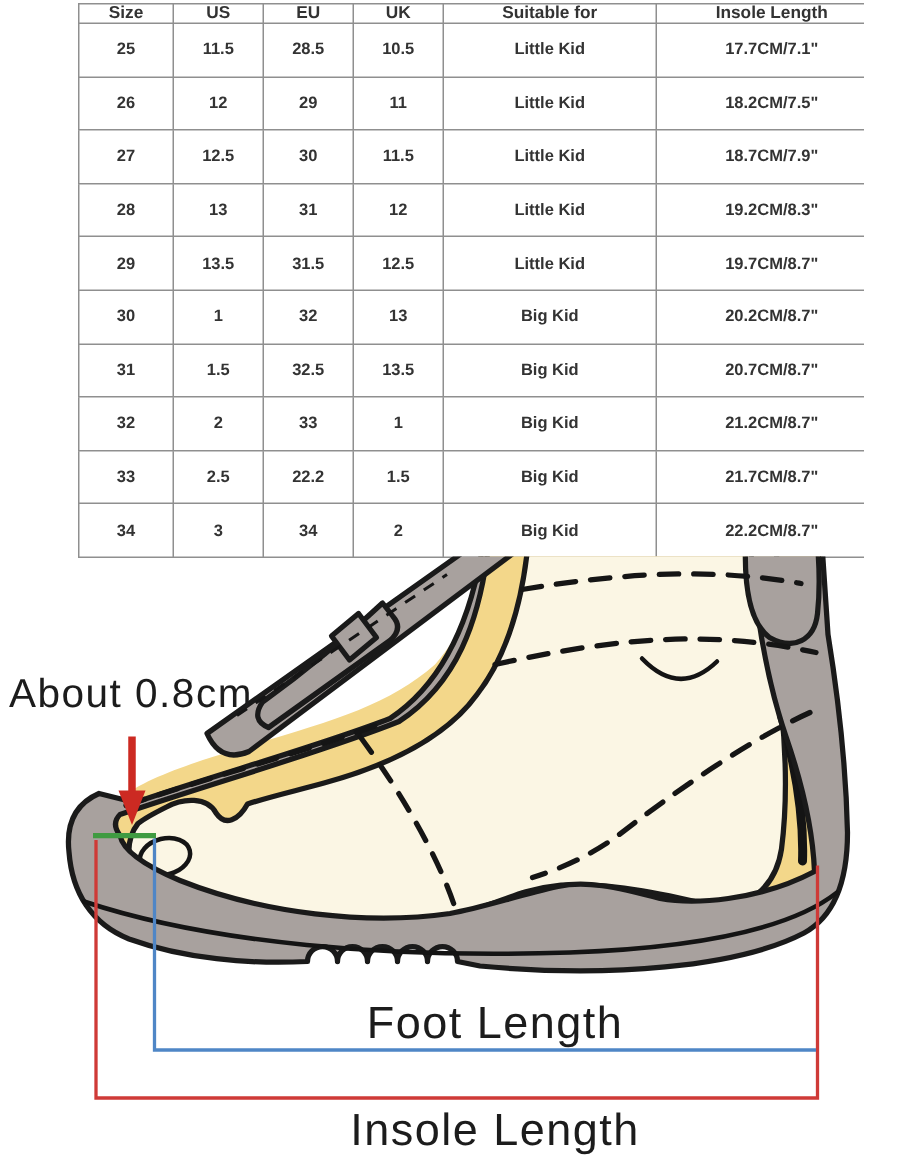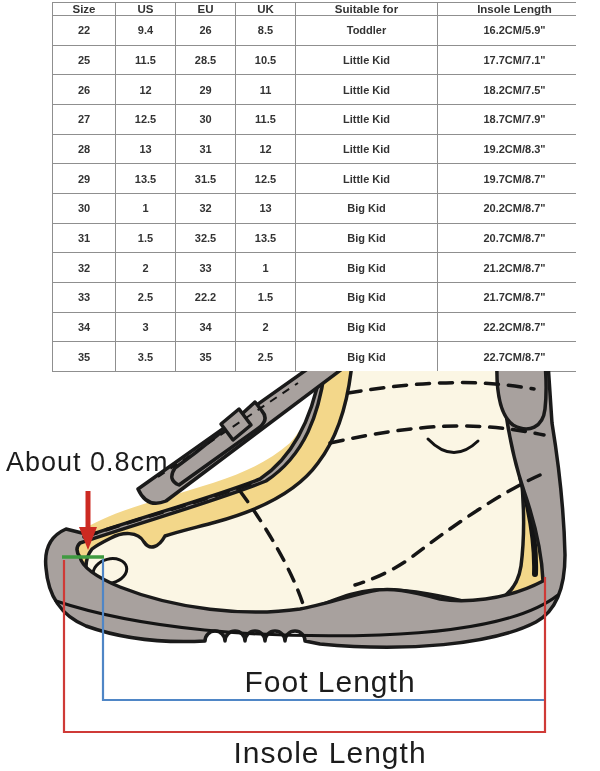--- a/index.html
+++ b/index.html
@@ -45,28 +45,20 @@
           <th>Size</th>
           <th>US</th>
           <th>EU</th>
           <th>UK</th>
           <th>Suitable for</th>
           <th>Insole Length</th>
         </tr>
     </thead>
     <tbody>
         <tr>
-          <td>22</td>
-          <td>9.4</td>
-          <td>26</td>
-          <td>8.5</td>
-          <td>Toddler</td>
-          <td>16.2CM/5.9"</td>
-        </tr>
-        <tr>
           <td>25</td>
           <td>11.5</td>
           <td>28.5</td>
           <td>10.5</td>
           <td>Little Kid</td>
           <td>17.7CM/7.1"</td>
         </tr>
         <tr>
           <td>26</td>
           <td>12</td>
@@ -131,28 +123,20 @@
           <td>Big Kid</td>
           <td>21.7CM/8.7"</td>
         </tr>
         <tr>
           <td>34</td>
           <td>3</td>
           <td>34</td>
           <td>2</td>
           <td>Big Kid</td>
           <td>22.2CM/8.7"</td>
-        </tr>
-        <tr>
-          <td>35</td>
-          <td>3.5</td>
-          <td>35</td>
-          <td>2.5</td>
-          <td>Big Kid</td>
-          <td>22.7CM/8.7"</td>
         </tr>
       </tbody>
   </table>
 
   <svg class="diagram" viewBox="0 0 600 400">
 
     <g>
 
       <path d="M 60,200 C 58,162 100,146 160,128 C 220,110 258,100 290,72
                C 310,50 318,20 320,-8 L 548,-8 L 548,215

